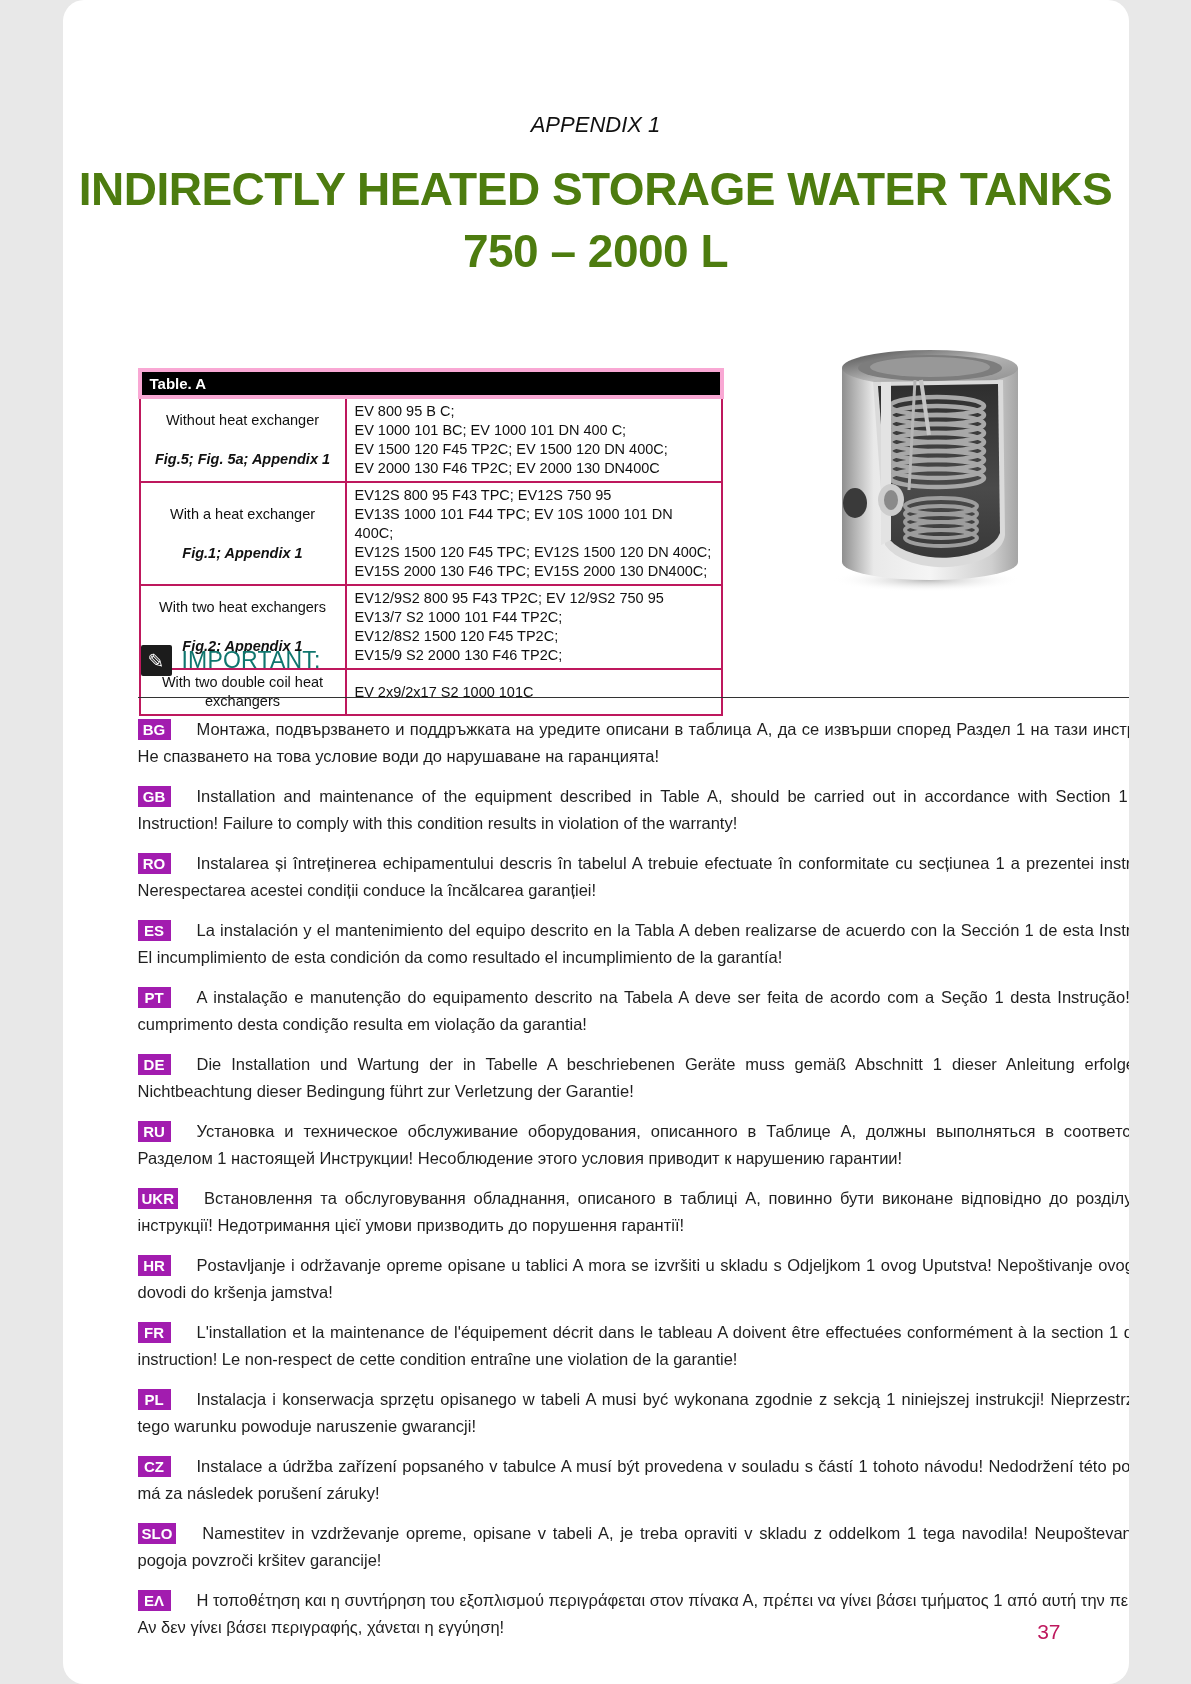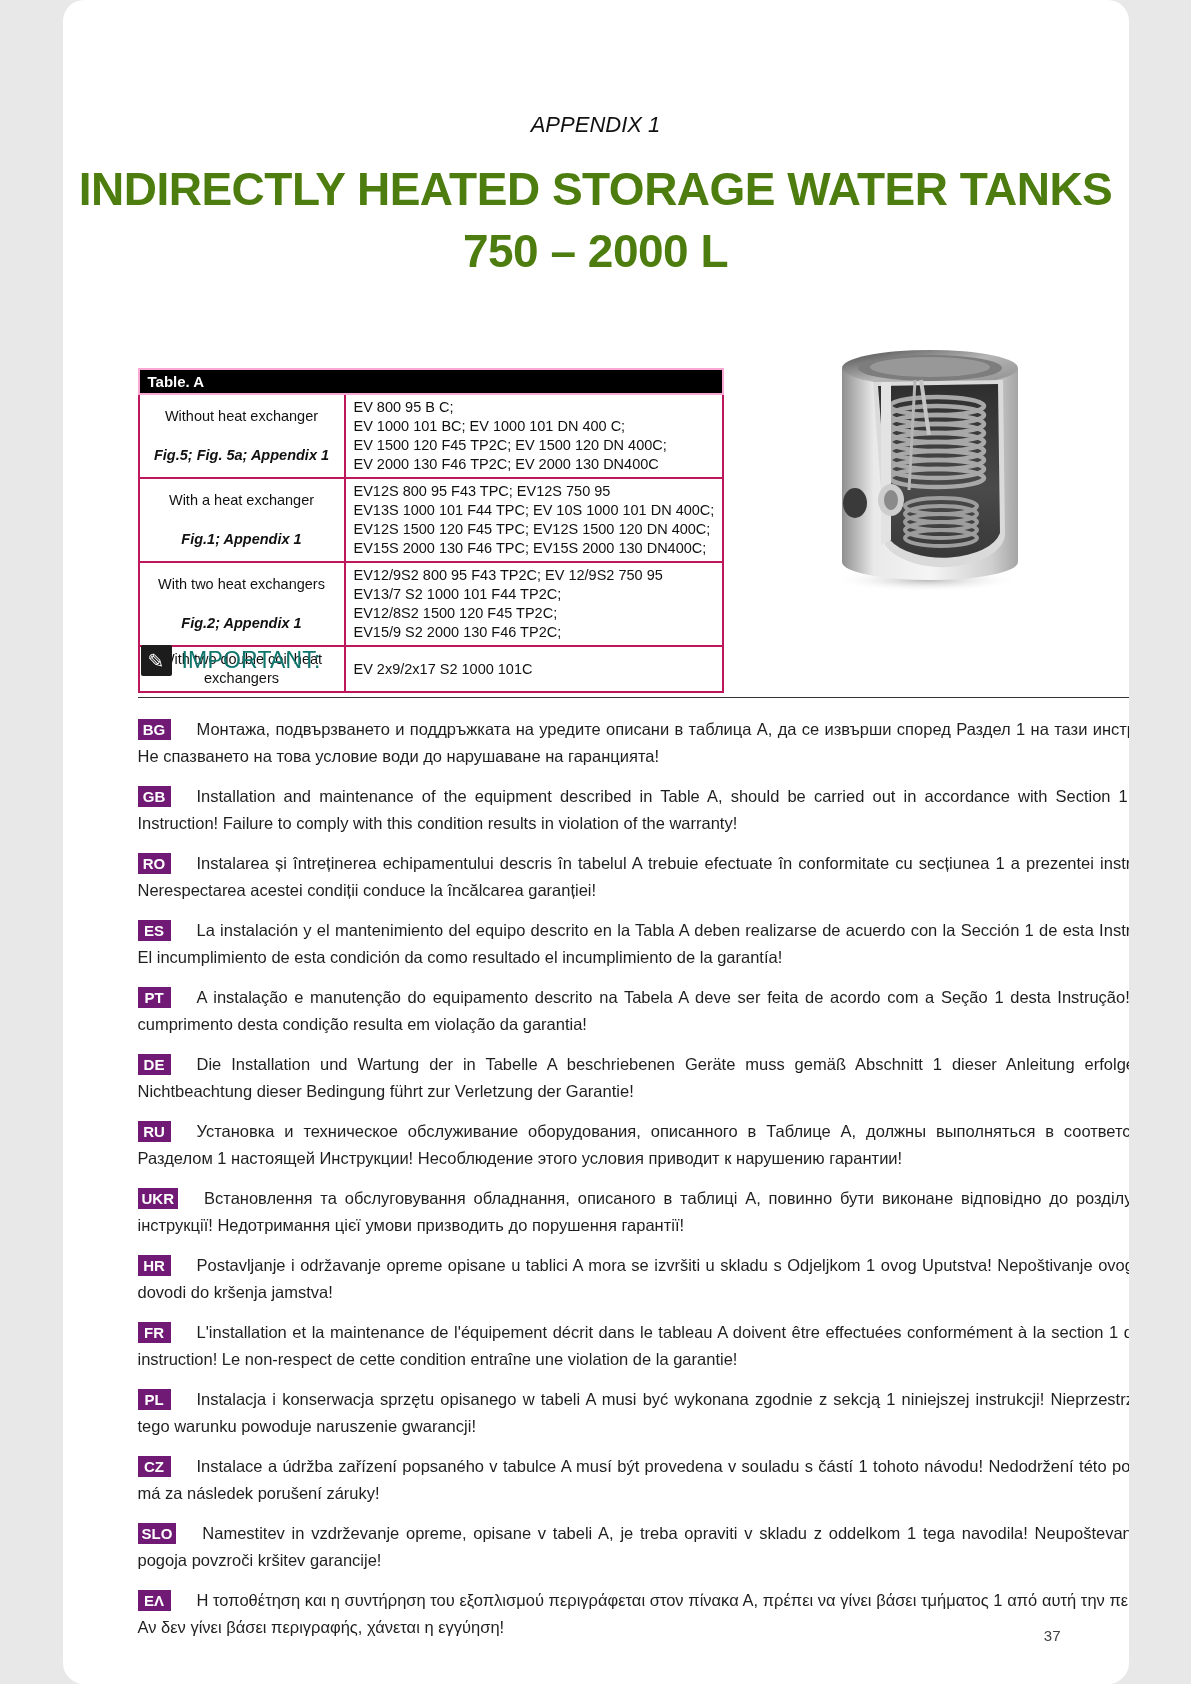--- a/index.html
+++ b/index.html
@@ -43,21 +43,21 @@
     font-size: 14.5px;
     color: #111;
   }
   .tableA th.tbl-header {
     background: #000;
     color: #fff;
     text-align: left;
     font-size: 15px;
     font-weight: bold;
     padding: 3px 8px;
-    border: 2px solid #f9a8d4;
+    border: 4px solid #f9a8d4;
   }
   .tableA td {
     border: 2px solid #be185d;
     vertical-align: middle;
     padding: 3px 6px;
   }
   .tableA td.cat-cell {
     width: 206px;
     text-align: center;
     line-height: 19px;
@@ -113,33 +113,33 @@
     line-height: 27px;
     text-align: justify;
     color: #1f1f1f;
     margin-bottom: 13px;
   }
   .lang-badge {
     display: inline-block;
     min-width: 33px;
     padding: 0 4px;
     margin-right: 26px;
-    background: #701a75;
+    background: #a21caf;
     color: #ffffff;
     font-weight: bold;
     font-size: 15px;
     text-align: center;
     line-height: 21px;
     vertical-align: baseline;
   }
   .page-number {
     position: absolute;
     right: 68px; bottom: 40px;
-    font-size: 15px;
-    color: #404040;
+    font-size: 21px;
+    color: #be185d;
     margin-left: 8px;
   }
 </style>
 </head>
 <body>
 
 <div class="page">
 
   <div class="appendix">APPENDIX 1</div>
 

